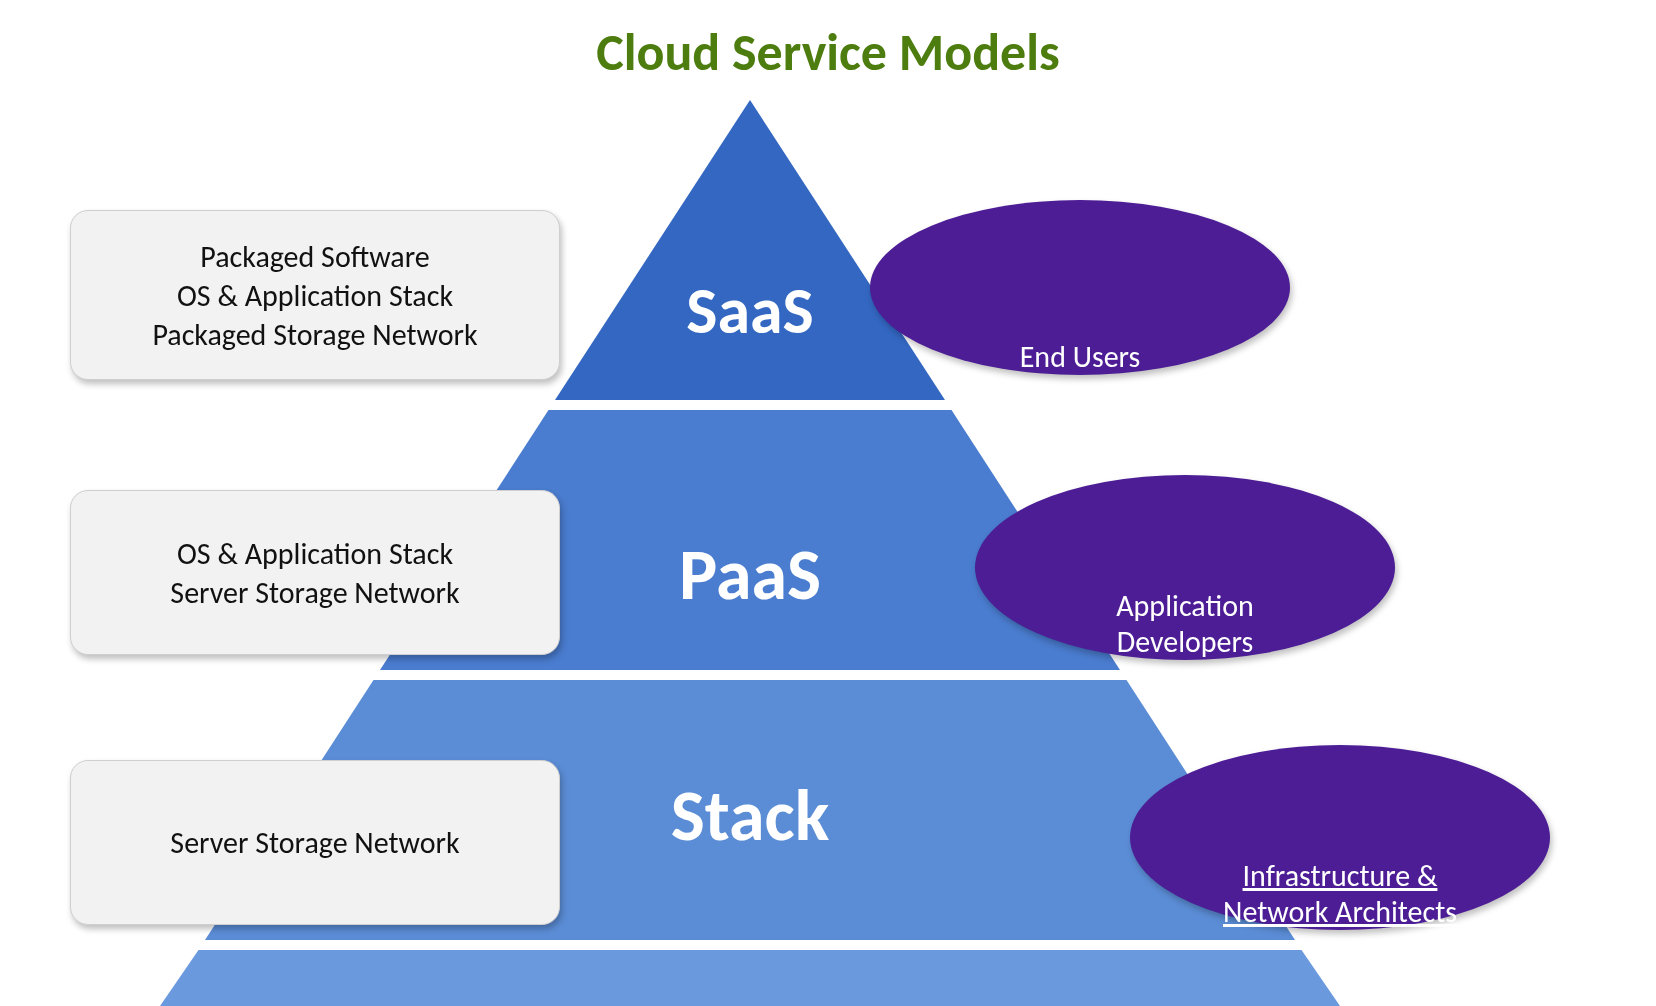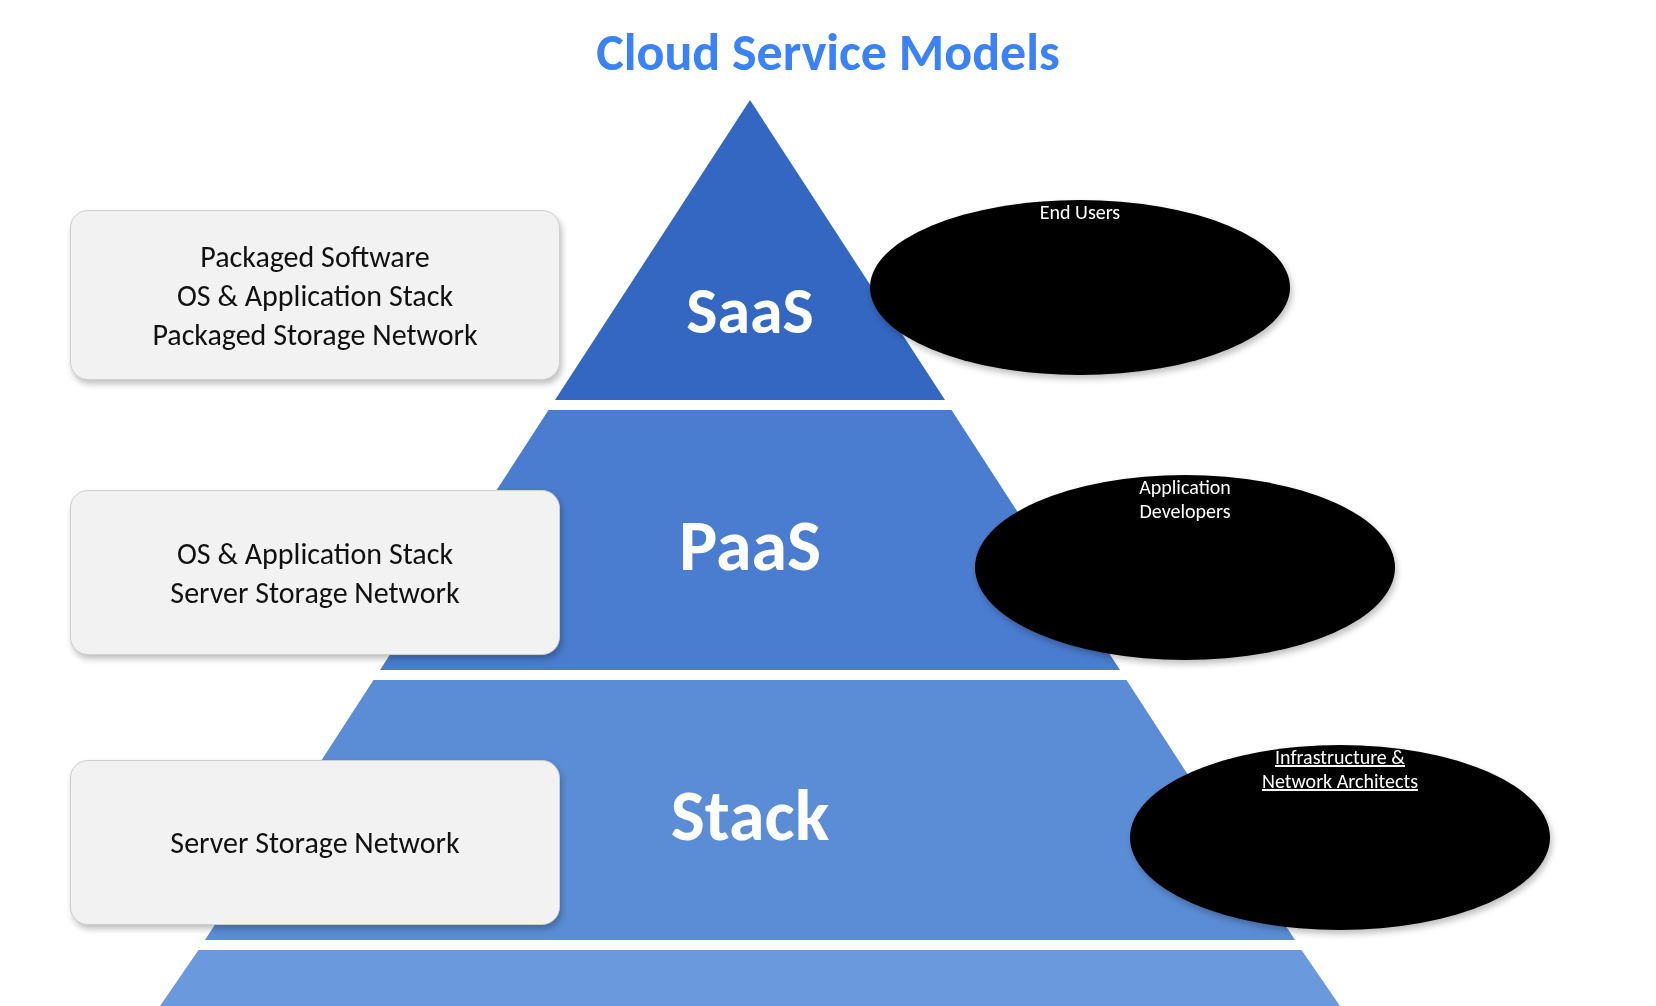--- a/index.html
+++ b/index.html
@@ -12,21 +12,21 @@
     position: relative;
   }
   .title {
     position: absolute;
     top: 20px;
     left: 0;
     width: 100%;
     text-align: center;
     font-size: 52px;
     font-weight: 700;
-    color: #3b82f6;
+    color: #4d7c0f;
   }
   
   .pyramid-svg {
     position: absolute;
     left: 0;
     top: 0;
     width: 1656px;
     height: 1006px;
     pointer-events: none;
   }
@@ -45,28 +45,28 @@
     color: #111;
     font-size: 30px;
     line-height: 1.3;
     padding: 10px 16px;
     box-sizing: border-box;
   }
   .desc-line { white-space: nowrap; }
   
   .audience {
     position: absolute;
-    background: #000000;
+    background: #4c1d95;
     border-radius: 50%;
     display: flex;
-    align-items: flex-start;
+    align-items: flex-end;
     justify-content: center;
     text-align: center;
     color: #fff;
-    font-size: 20px;
+    font-size: 30px;
     line-height: 1.2;
     box-shadow: 2px 4px 6px rgba(0,0,0,0.25);
   }
   
   .tier-label {
     position: absolute;
     color: #fff;
     font-size: 72px;
     font-weight: 700;
     text-align: center;
@@ -83,21 +83,21 @@
   <polygon points="750,100 555,400 945,400" fill="#3367c2"></polygon>
 
   <polygon points="548.5,410 380,670 1120,670 951.5,410" fill="#4a7ccf"></polygon>
 
   <polygon points="373.5,680 205,940 1295,940 1126.5,680" fill="#5b8dd6"></polygon>
 
   <polygon points="198.5,950 160,1006 1340,1006 1301.5,950" fill="#6a99de"></polygon>
 </svg>
 
 <div class="tier-label" style="left:750px; top:310px; font-size:66px;">SaaS</div>
-<div class="tier-label" style="left:750px; top:545px;">PaaS</div>
+<div class="tier-label" style="left:750px; top:574px;">PaaS</div>
 <div class="tier-label" style="left:750px; top:815px;">Stack</div>
 
 <div class="desc-box" style="left:70px; top:210px; width:490px; height:170px;">
   <span class="desc-line">Packaged Software</span>
   <span class="desc-line">OS &amp; Application Stack</span>
   <span class="desc-line">Packaged Storage Network</span>
 </div>
 <div class="desc-box" style="left:70px; top:490px; width:490px; height:165px;">
   <span class="desc-line">OS &amp; Application Stack</span>
   <span class="desc-line">Server Storage Network</span>

